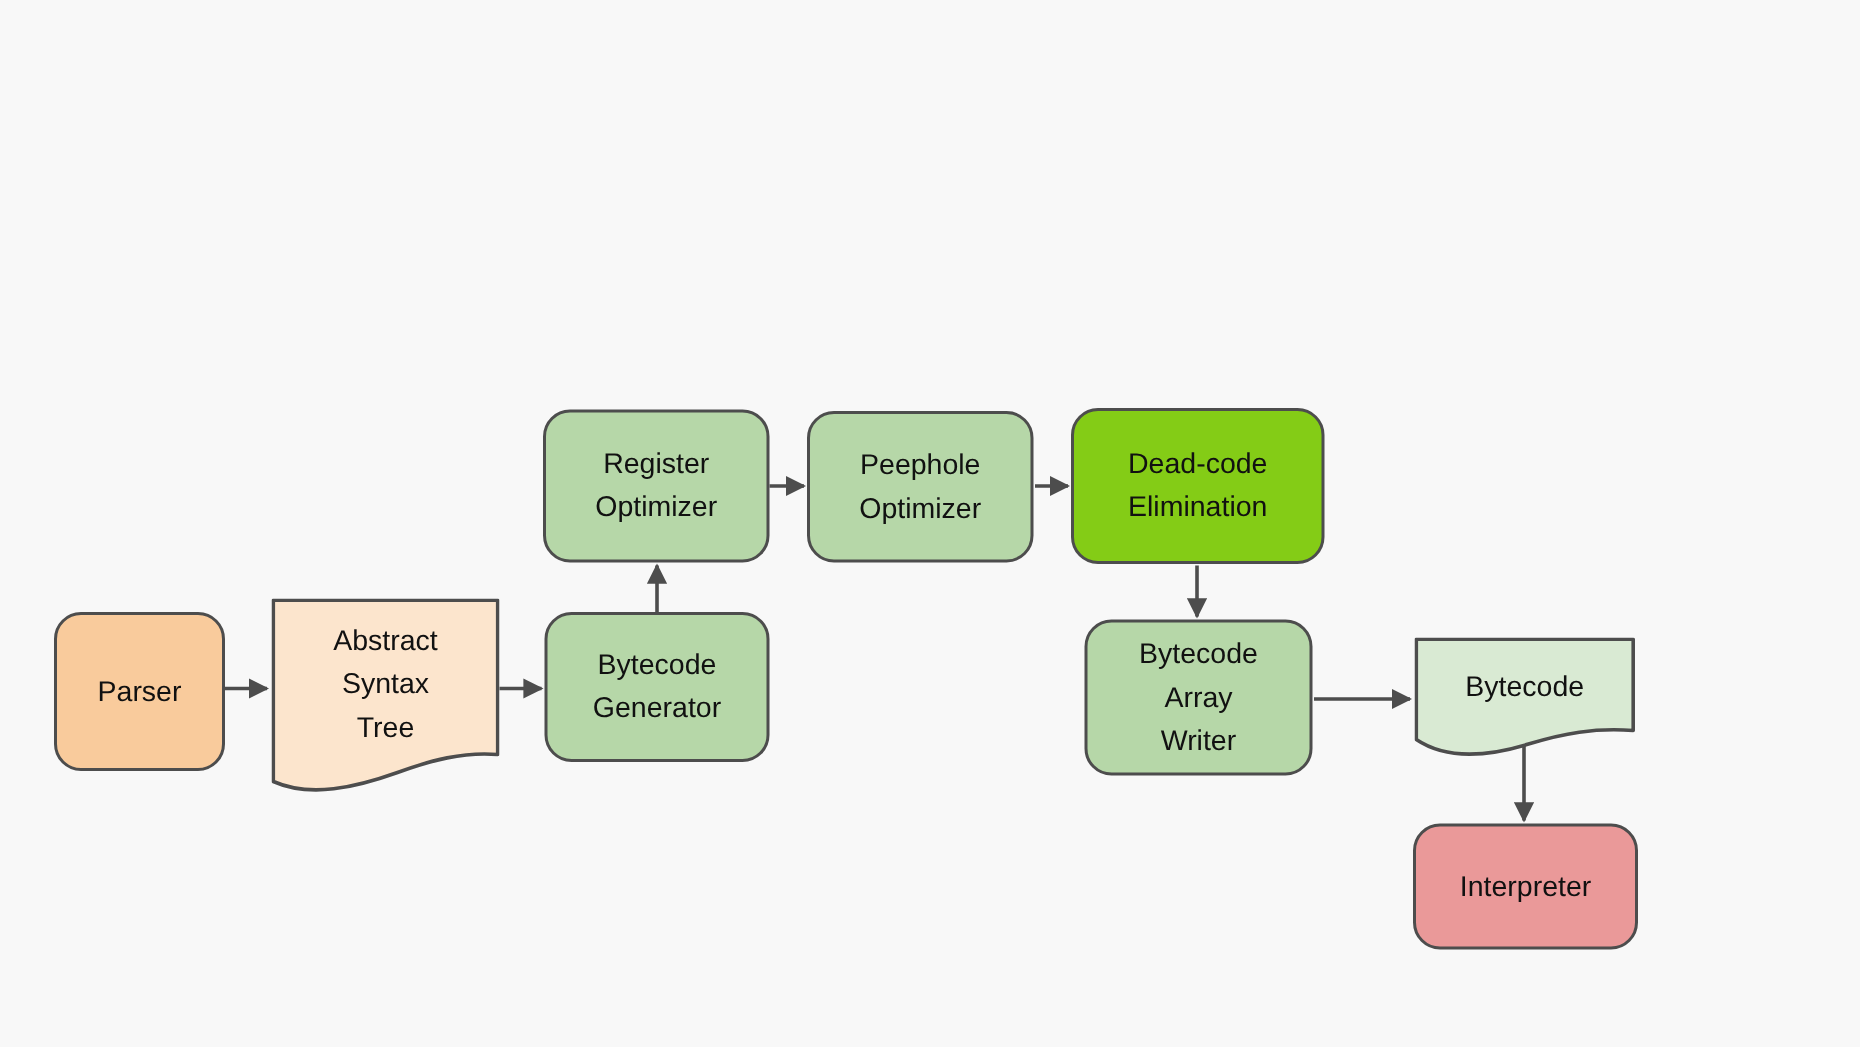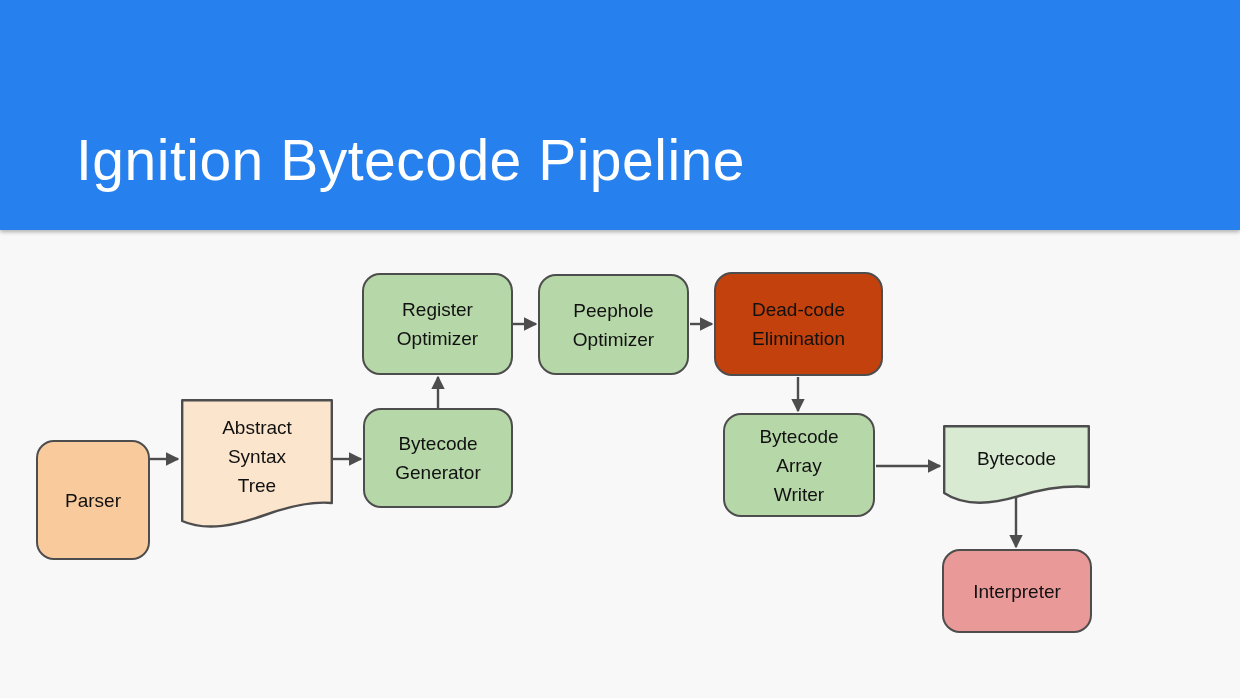--- a/index.html
+++ b/index.html
@@ -52,40 +52,37 @@
     box-sizing:border-box;
   }
   .docnode{display:block;}
   .docnode .doc-shape{position:absolute;left:0;top:0;}
   .docnode .label{
     position:absolute;left:0;right:0;
     display:flex;align-items:center;justify-content:center;
     white-space:pre-line;
   }
   
-  #n-parser            {left:36px;  top:178px; width:114px; height:120px;margin-top:32px;}
+  #n-parser            {left:36px;  top:178px; width:114px; height:106px;}
   #n-ast               {left:181px; top:169px; width:152px; height:136px;}
   #n-ast .label        {top:0; height:114px;}
   #n-bytecode-generator{left:363px; top:178px; width:150px; height:100px;}
   #n-register-optimizer{left:362px; top:43px;  width:151px; height:102px;}
   #n-peephole-optimizer{left:538px; top:44px;  width:151px; height:101px;}
   #n-dead-code         {left:714px; top:42px;  width:169px; height:104px;}
   #n-bytecode-array    {left:723px; top:183px; width:152px; height:104px;}
   #n-bytecode-doc      {left:943px; top:195px; width:147px; height:88px;}
   #n-bytecode-doc .label{top:0; height:66px;}
   #n-interpreter       {left:942px; top:319px; width:150px; height:84px;}
 </style>
 </head>
 <body>
 
 <div class="slide">
 
-  <header class="title-bar" style="background-color: rgb(38, 128, 237);">
-    <h1 class="slide-title">Ignition Bytecode Pipeline</h1>
-  </header>
 
   <main class="canvas">
 
     <svg class="edges" viewBox="0 0 1240 468" xmlns="http://www.w3.org/2000/svg">
       <defs>
         <marker id="arrowhead" viewBox="0 0 10 10" refX="9" refY="5" markerWidth="5.6" markerHeight="5.6" orient="auto-start-reverse">
           <path d="M0,0 L10,5 L0,10 z" fill="#4d4d4d"></path>
         </marker>
       </defs>
     <line x1="150" y1="229" x2="178" y2="229" stroke="#4d4d4d" stroke-width="2.4" marker-end="url(#arrowhead)"></line>
@@ -119,21 +116,21 @@
     <div class="node process" id="n-register-optimizer" style="background-color: rgb(182, 215, 168);">
       <span class="label">Register
 Optimizer</span>
     </div>
 
     <div class="node process" id="n-peephole-optimizer" style="background-color: rgb(182, 215, 168);">
       <span class="label">Peephole
 Optimizer</span>
     </div>
 
-    <div class="node process" id="n-dead-code" style="background-color: #c2410c;">
+    <div class="node process" id="n-dead-code" style="background-color: #84cc16;">
       <span class="label">Dead-code
 Elimination</span>
     </div>
 
     <div class="node process" id="n-bytecode-array" style="background-color: rgb(182, 215, 168);">
       <span class="label">Bytecode
 Array
 Writer</span>
     </div>
 

